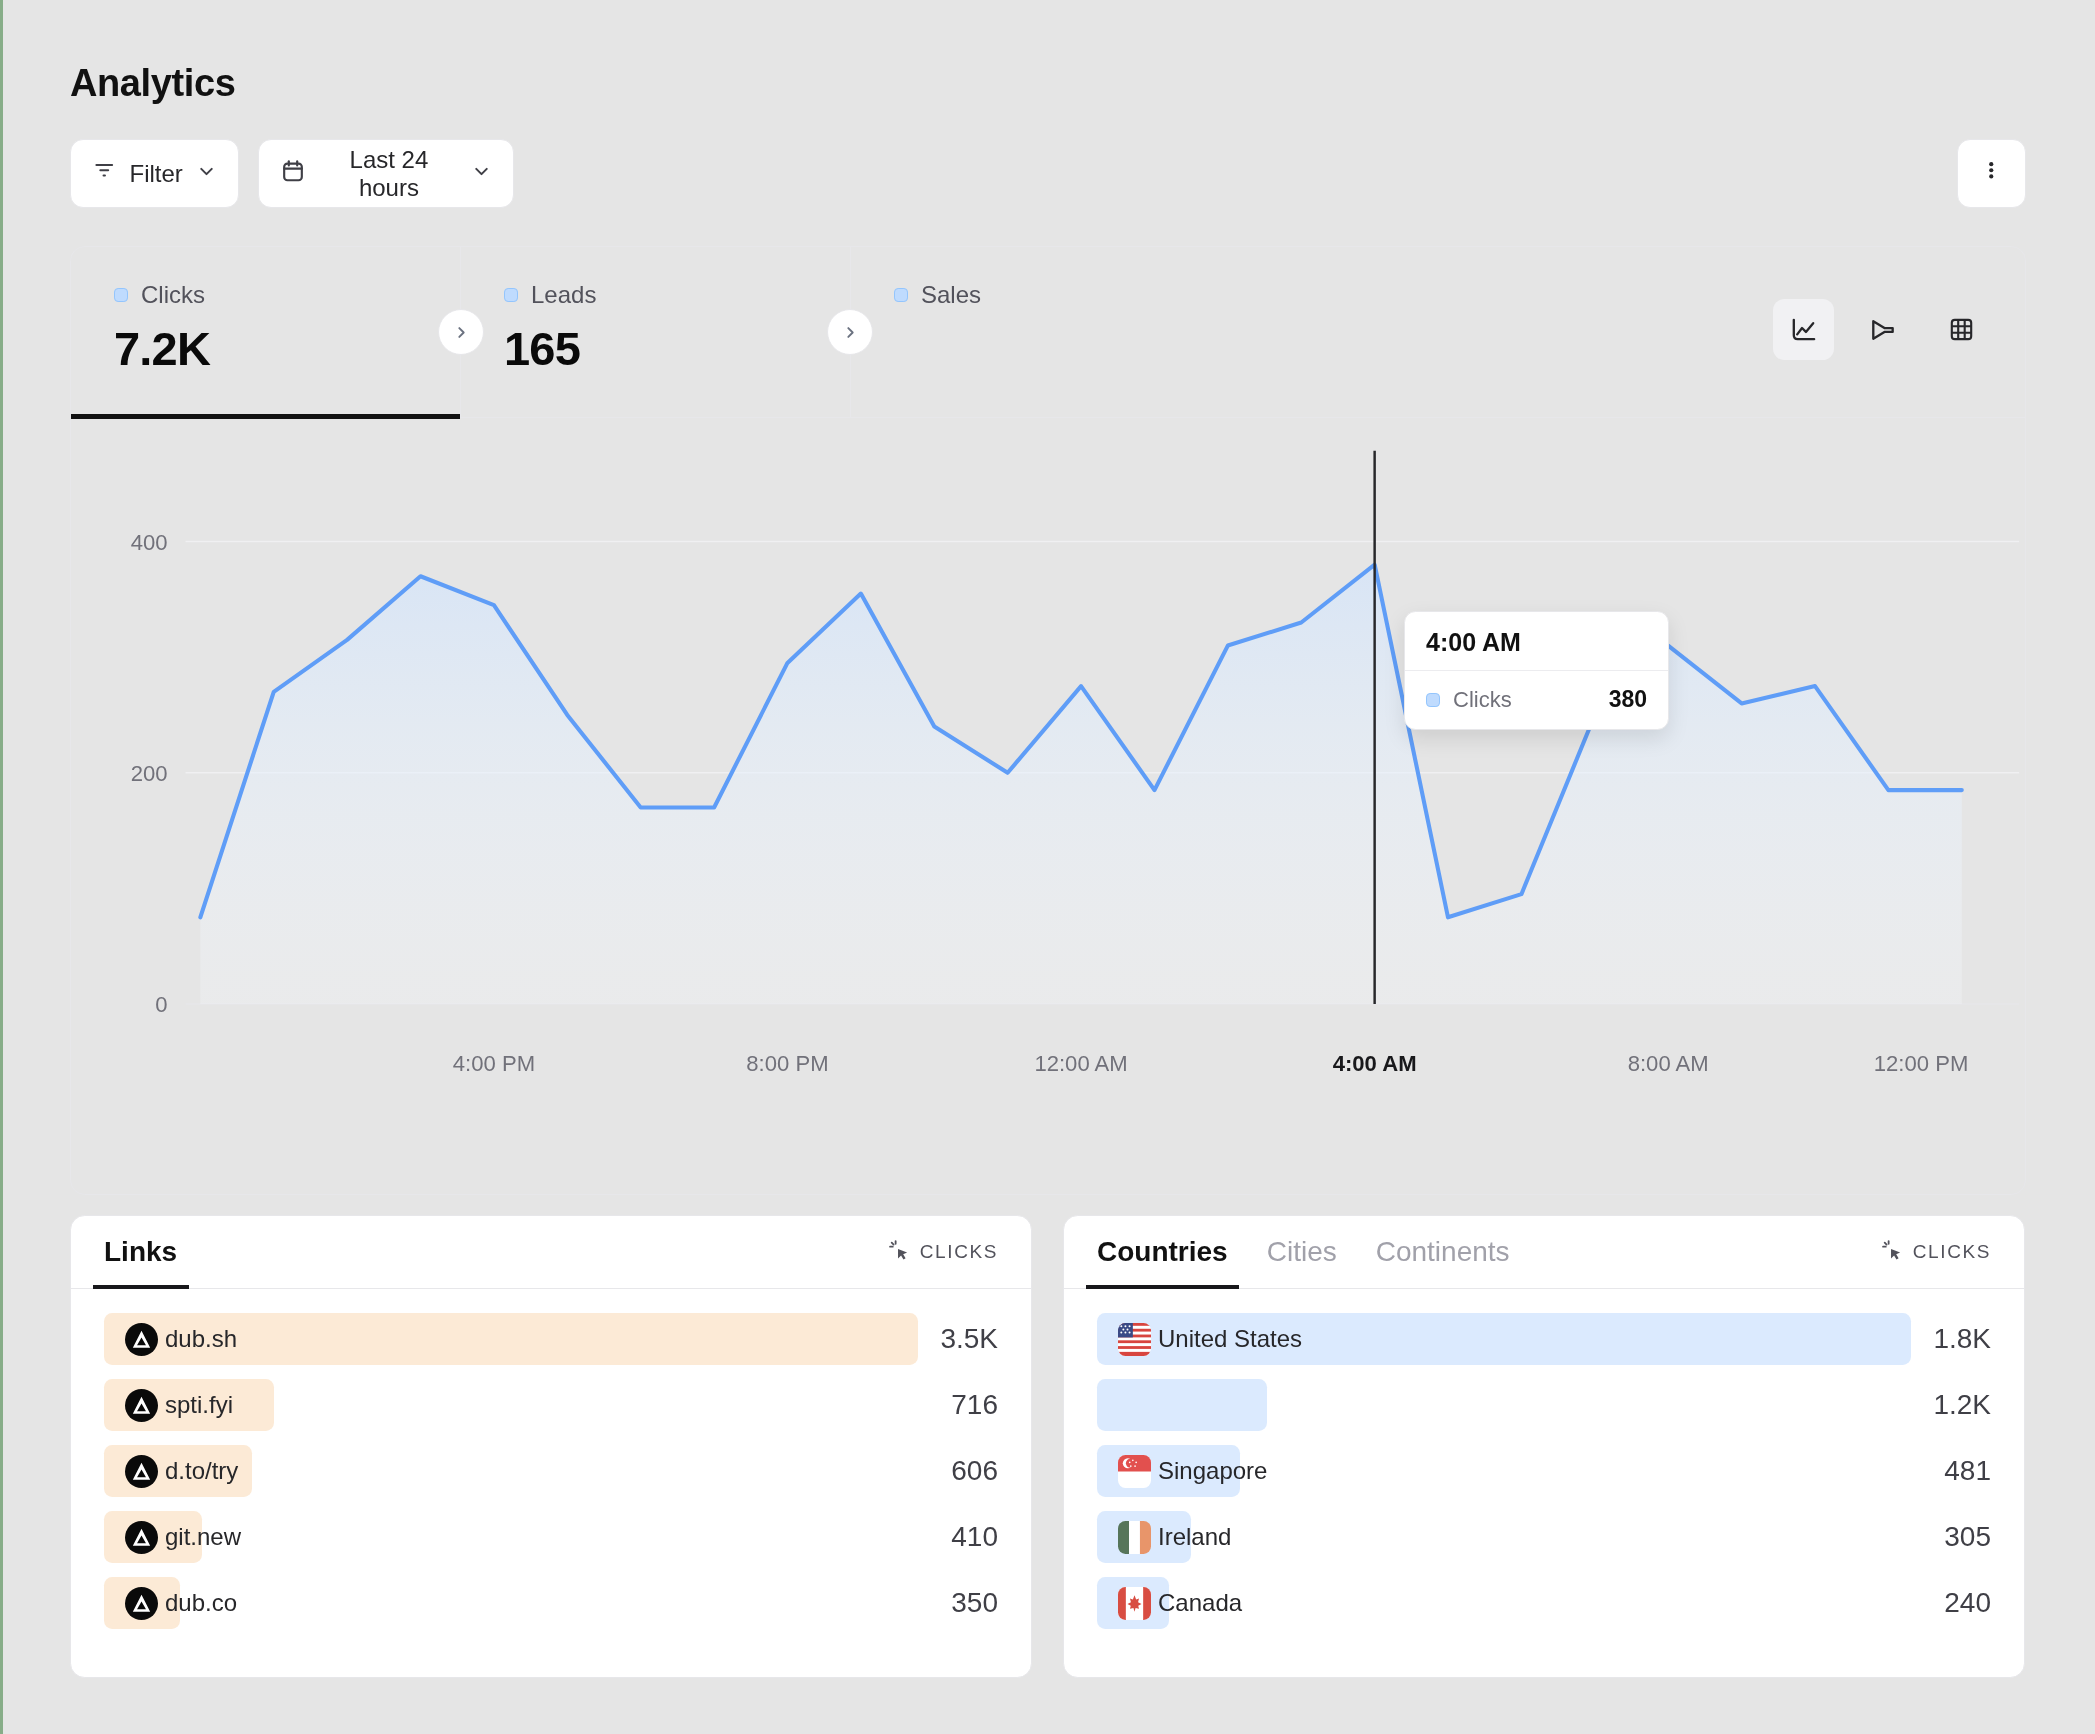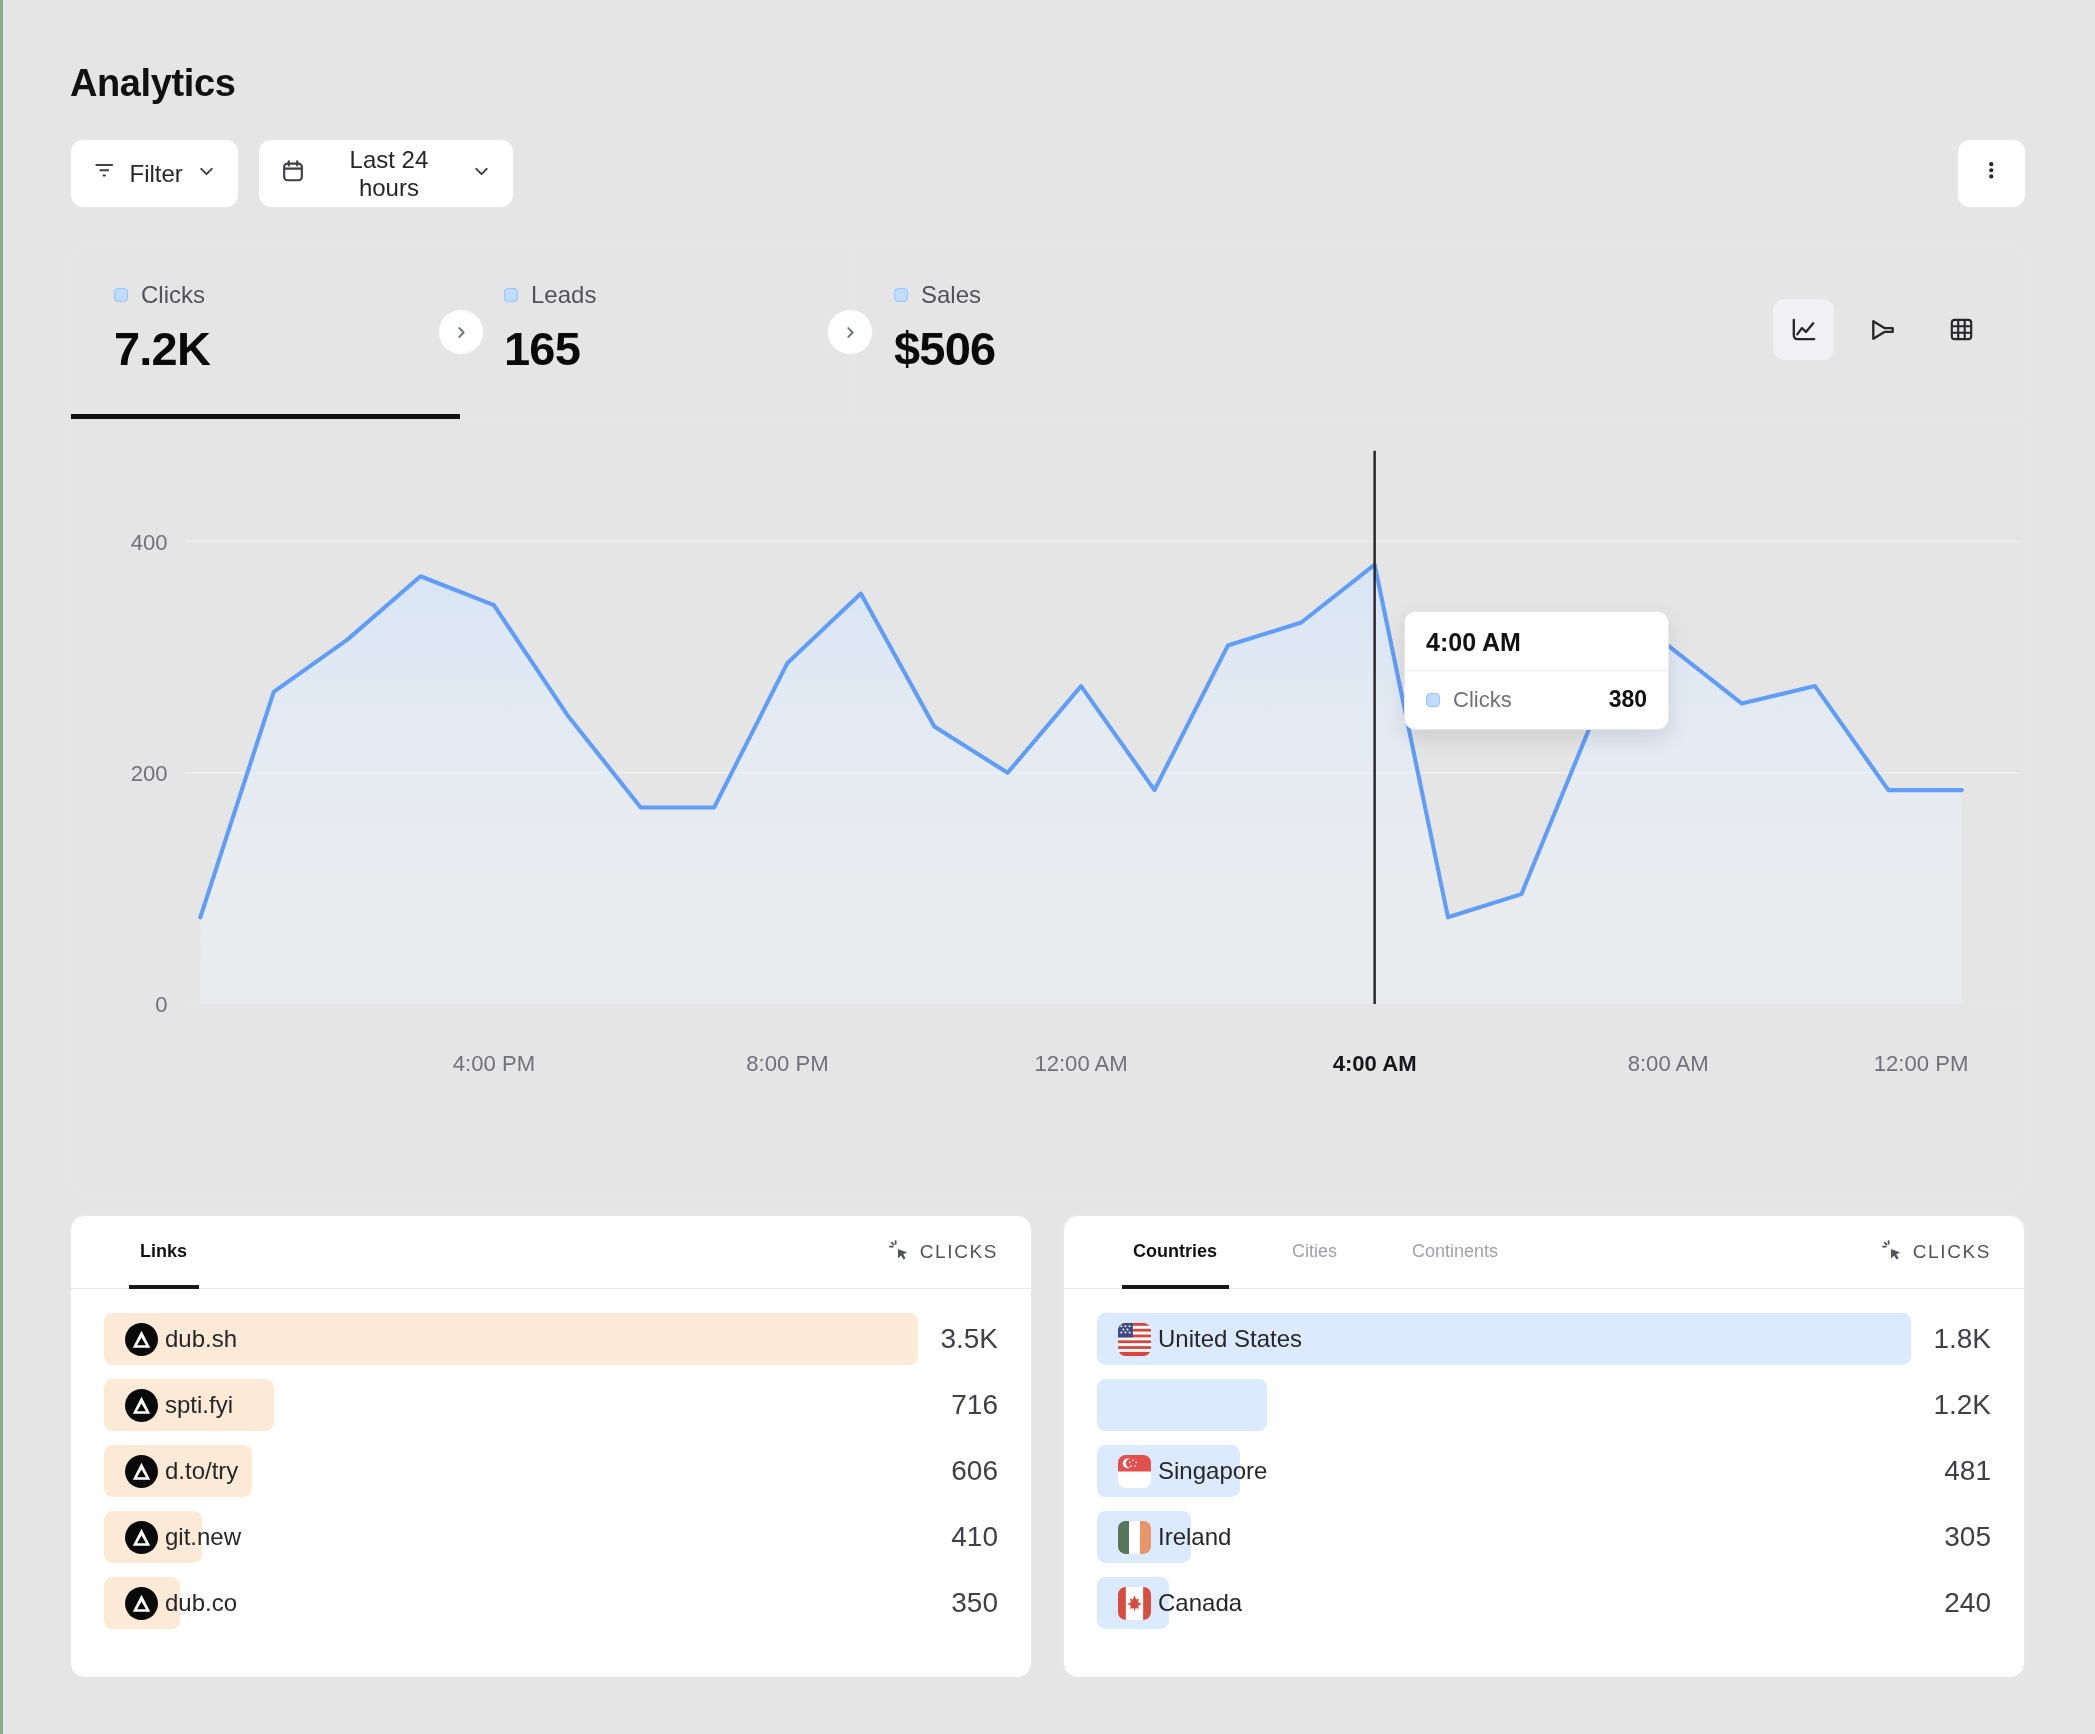--- a/index.html
+++ b/index.html
@@ -42,21 +42,21 @@
            border-radius:11.5px;box-shadow:0 8.2px 21px rgba(0,0,0,.10);box-sizing:border-box;z-index:5;}
   .tooltip-title{padding:16.4px 21px 13px;font-size:25px;font-weight:600;color:#111;}
   .tooltip-row{display:flex;align-items:center;gap:13px;padding:14.7px 21px 16.4px;border-top:1.6px solid #ececef;}
   .tooltip-series{font-size:22px;color:#71717a;}
   .tooltip-value{margin-left:auto;font-size:23px;font-weight:700;color:#111;}
 
   
   .panels{display:flex;gap:31px;margin-top:19.6px;}
   .panel{width:962px;height:463px;border:1.6px solid #e7e7ea;border-radius:14.7px;box-sizing:border-box;background:#fff;}
   .panel-head{display:flex;align-items:center;gap:39px;height:72px;padding:0 33px;border-bottom:1.6px solid #e7e7ea;}
-  .ptab{position:relative;height:100%;display:flex;align-items:center;font-size:18px;color:#a1a1aa;cursor:pointer;margin-left:36px;}
+  .ptab{position:relative;height:100%;display:flex;align-items:center;font-size:28px;color:#a1a1aa;cursor:pointer;}
   .ptab.active{color:#111;font-weight:600;}
   .ptab.active::after{content:"";position:absolute;left:-11.5px;right:-11.5px;bottom:-1.6px;height:4.1px;background:#18181b;}
   .metric{margin-left:auto;display:flex;align-items:center;gap:9.8px;font-size:19px;letter-spacing:1.6px;color:#52525b;}
   .rows{padding:24.5px 33px 0;}
   .lrow{position:relative;height:52px;margin-bottom:14px;display:flex;align-items:center;}
   .lbar{position:absolute;left:0;top:0;bottom:0;border-radius:8.2px;}
   .bar-orange{background:#fcead6;}
   .bar-blue{background:#dbeafe;}
   .lrow-content{position:relative;display:flex;align-items:center;gap:7px;padding-left:21px;z-index:2;flex:1;}
   .lname{font-size:24px;color:#27272a;}
@@ -139,21 +139,20 @@
             <span>Leads</span>
           </div>
           <div class="stat-value">165</div>
         </div>
 
         <div class="stat sales">
           <div class="stat-label">
             <span class="legend-sq"></span>
             <span>Sales</span>
           </div>
-          <div class="stat-value">$506</div>
         </div>
 
         <div class="hop hop1">
           <svg width="21" height="21" viewBox="0 0 24 24">
               <path d="M9.5 7 l5 5 -5 5" stroke="#6b7280" stroke-width="2.2" fill="none" stroke-linecap="round" stroke-linejoin="round"></path>
             </svg>
         </div>
         <div class="hop hop2">
           <svg width="21" height="21" viewBox="0 0 24 24">
               <path d="M9.5 7 l5 5 -5 5" stroke="#6b7280" stroke-width="2.2" fill="none" stroke-linecap="round" stroke-linejoin="round"></path>

